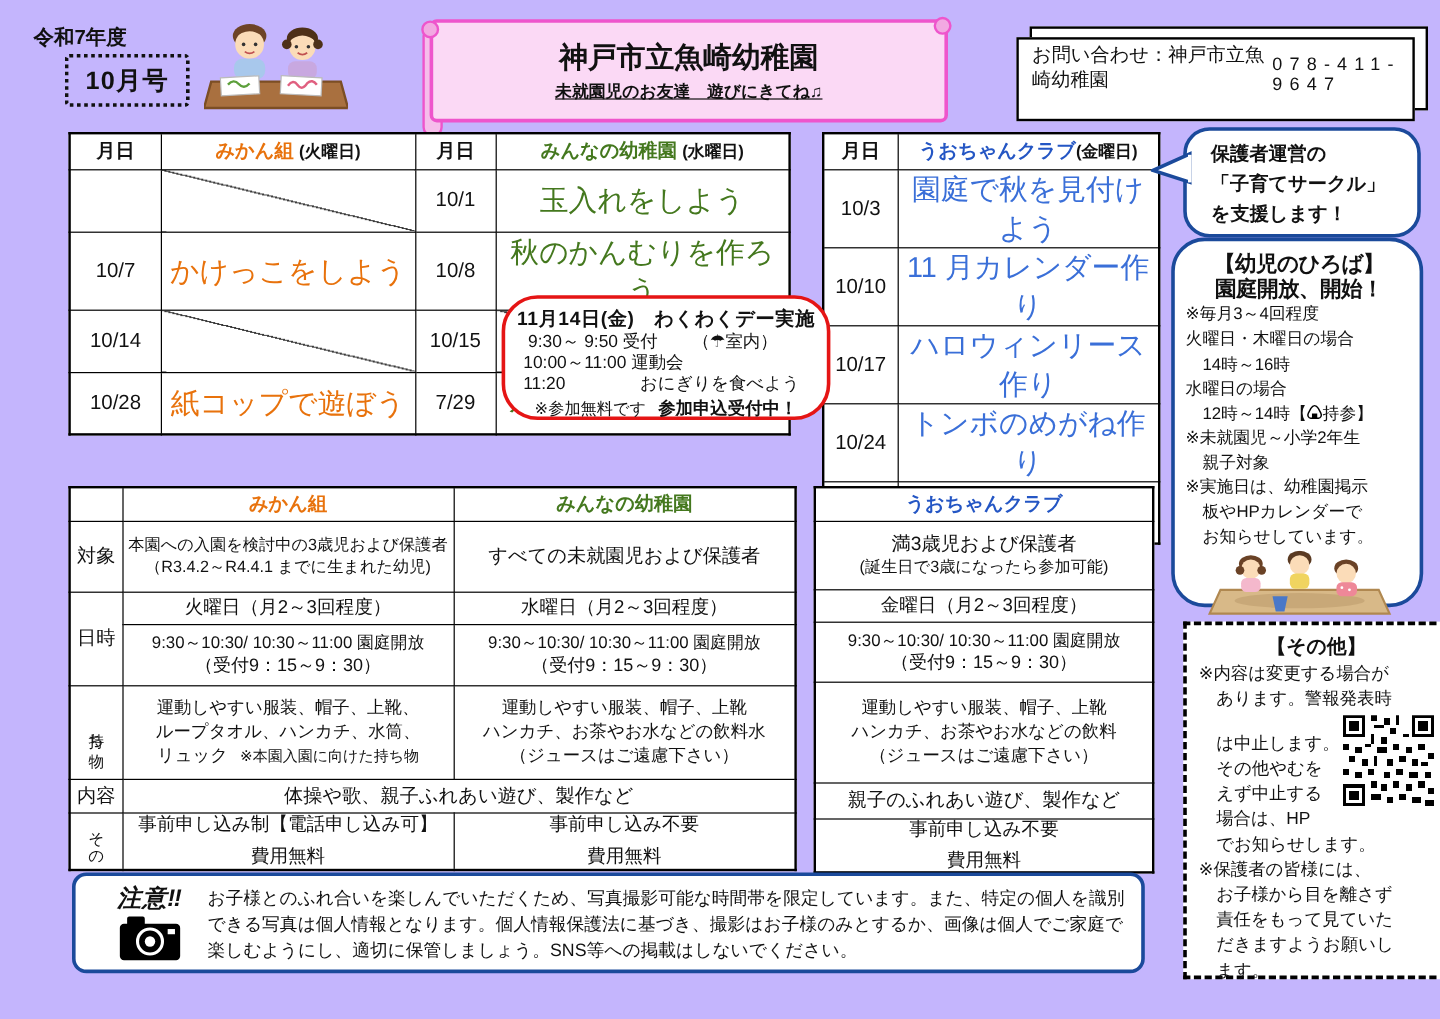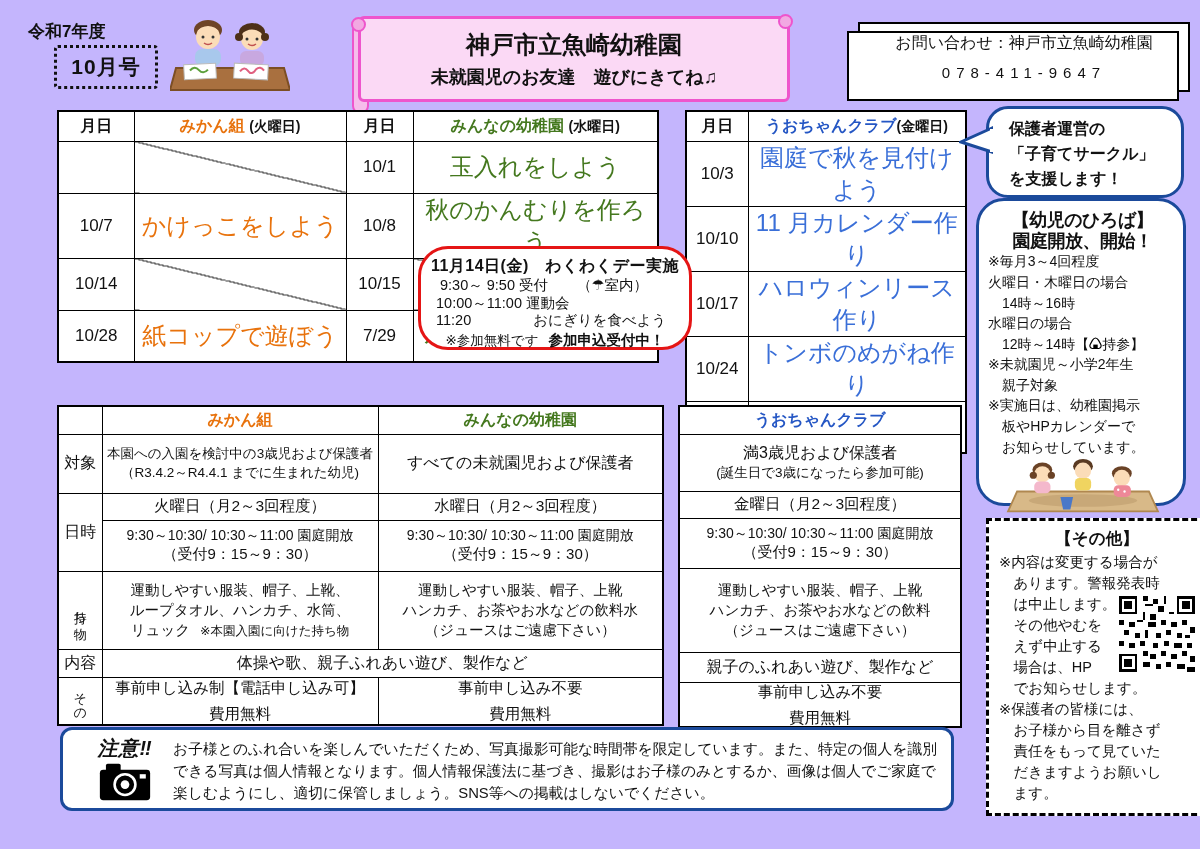--- a/index.html
+++ b/index.html
@@ -11,28 +11,28 @@
   .year { position:absolute; left:28px; top:20px; font-size:17px; font-weight:bold; }
   .issue-box { position:absolute; left:54px; top:45px; width:104px; height:44px;
     border:3.5px dotted #111; border-radius:4px; display:flex; align-items:center; justify-content:center;
     font-size:21px; font-weight:bold; letter-spacing:1px; }
   .kids-draw { position:absolute; left:170px; top:10px; }
 
   .banner { position:absolute; left:358px; top:16px; width:432px; height:86px;
     background:#fbd9f5; border:3px solid #ee55cc; border-radius:6px;
     display:flex; flex-direction:column; align-items:center; justify-content:center; gap:4px; }
   .banner .b1 { font-size:24px; font-weight:900; }
-  .banner .b2 { font-size:18px; font-weight:900; }
+  .banner .b2 { font-size:14px; font-weight:900;text-decoration:underline; }
   .banner-roll { position:absolute; left:352px; top:22px; width:17px; height:92px;
     background:#f6bdeb; border:2.5px solid #ee55cc; border-radius:8px; }
   .curl { position:absolute; width:15px; height:15px; border:2.5px solid #ee55cc; background:#f2a8e2; border-radius:50%; }
   .curl.l { left:351px; top:17px; } .curl.r { left:778px; top:14px; }
 
   .contact { position:absolute; left:858px; top:22px; width:332px; height:70px;
-    background:#fff; border:2px solid #000; display:flex; flex-direction:column; align-items:center; justify-content:center; z-index:2; }
+    background:#fff; border:2px solid #000; display:flex; flex-direction:row; align-items:center; justify-content:center; z-index:2; }
   .contact::before { content:""; position:absolute; left:-13px; top:7px; width:100%; height:100%;
     border:2px solid #000; z-index:-1; background:#fff; }
   .contact .c1 { font-size:16px; }
   .contact .c2 { font-size:15px; letter-spacing:6px; margin-top:10px; }
 
   
   table { border-collapse:collapse; table-layout:fixed; background:#fff; }
   td,th { border:1.5px solid #000; padding:0; text-align:center; vertical-align:middle; font-weight:normal; overflow:hidden; }
   .sched-main { position:absolute; left:57px; top:110px; width:600px; border:2px solid #000; }
   .sched-uo   { position:absolute; left:685px; top:110px; width:280px; border:2px solid #000; }
@@ -93,21 +93,21 @@
   .notice .left { width:96px; flex:none; text-align:center; }
   .notice .nt { font-size:20px; font-weight:900; font-style:italic; letter-spacing:1px; }
   .notice .txt { font-size:14.8px; line-height:1.5; text-align:left; padding-top:3px; }
 
   
   .other { position:absolute; left:986px; top:518px; width:220px; height:298px;
     border:3.5px dashed #000; background:#fff; padding:7px 8px 0 10px; }
   .other .ot { text-align:center; font-size:16.5px; font-weight:bold; margin-bottom:2px; }
   .other .ol { font-size:14.5px; line-height:1.45; white-space:pre; }
   .other .qr-row { display:flex; align-items:flex-start; }
-  .other .qr-row .lines { flex:1; }
+  .other .qr-row .lines { flex:1;margin-top:16px; }
   .other .qr { flex:none; margin:2px 0 0 0; }
 </style>
 </head>
 <body>
 
 <div class="page">
 
   <div class="year">令和7年度</div>
   <div class="issue-box">
     <span>10月号</span>

